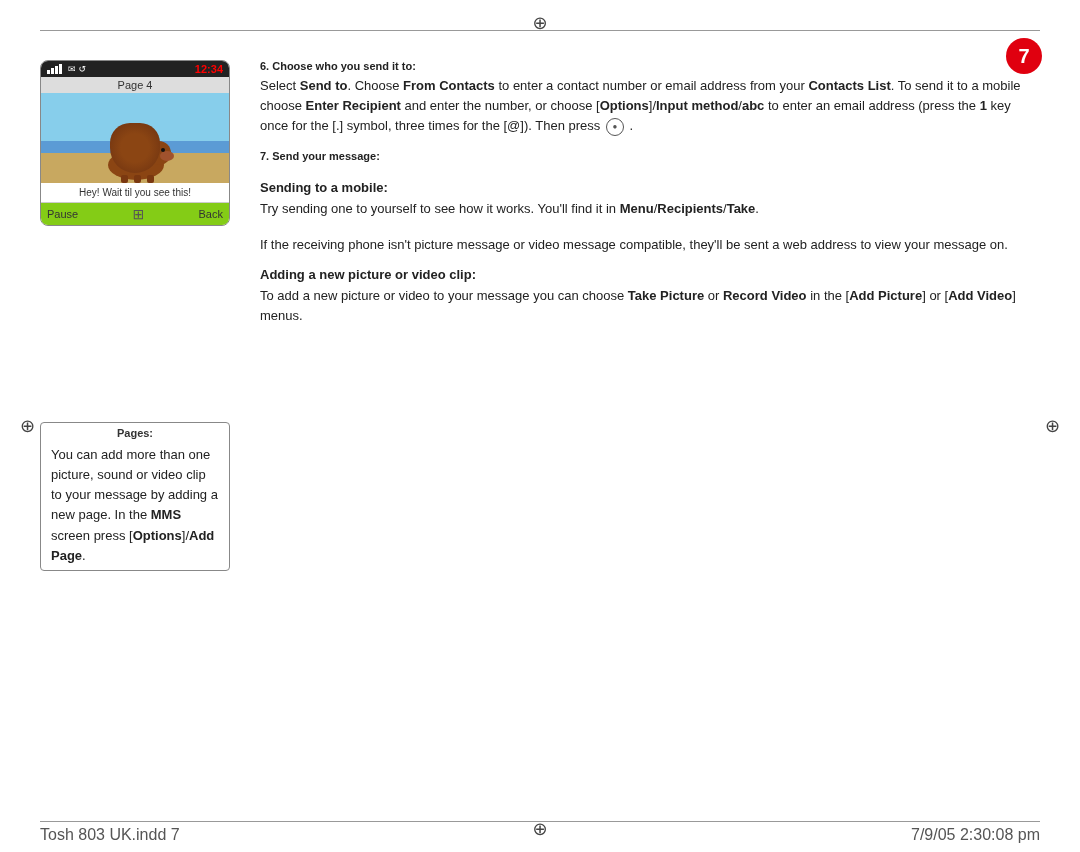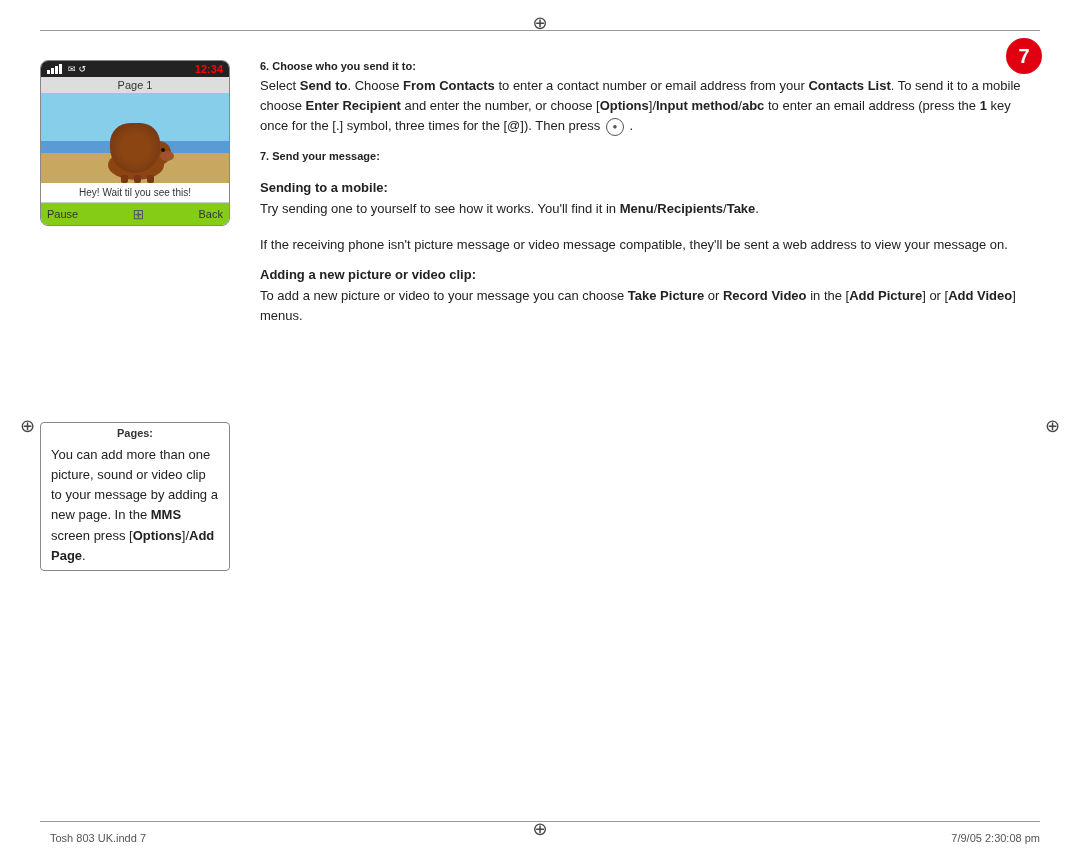--- a/index.html
+++ b/index.html
@@ -276,25 +276,25 @@
     .tips-section-heading {
       font-weight: bold;
       font-size: 13px;
       margin-bottom: 4px;
     }
 
     
     .footer {
       position: absolute;
       bottom: 8px;
-      left: 50px;
+      left: 40px;
       right: 40px;
       display: flex;
       justify-content: space-between;
-      font-size: 11px;
+      font-size: 16px;
       color: #555;
     }
   </style>
 </head>
 <body>
 
 <span class="crosshair-top-center">⊕</span>
 <span class="crosshair-left">⊕</span>
 <span class="crosshair-right">⊕</span>
 <span class="crosshair-bottom-center">⊕</span>
@@ -317,21 +317,21 @@
             <div class="signal-bar" style="height:4px;"></div>
             <div class="signal-bar" style="height:6px;"></div>
             <div class="signal-bar" style="height:8px;"></div>
             <div class="signal-bar" style="height:10px;"></div>
           </div>
           <span style="font-size:9px; margin-left:3px;">✉</span>
           <span style="font-size:9px;">↺</span>
         </div>
         <span class="phone-time">12:34</span>
       </div>
-      <div class="phone-page-label">Page 1</div>
+      <div class="phone-page-label">Page 4</div>
       <div class="phone-image-area">
         <div class="phone-image-dog">
           
           <svg width="190" height="90" xmlns="http://www.w3.org/2000/svg">
 
             <rect width="190" height="90" fill="#87CEEB"></rect>
 
             <rect y="55" width="190" height="35" fill="#c8a860"></rect>
 
             <rect y="48" width="190" height="12" fill="#5b9bd5"></rect>

